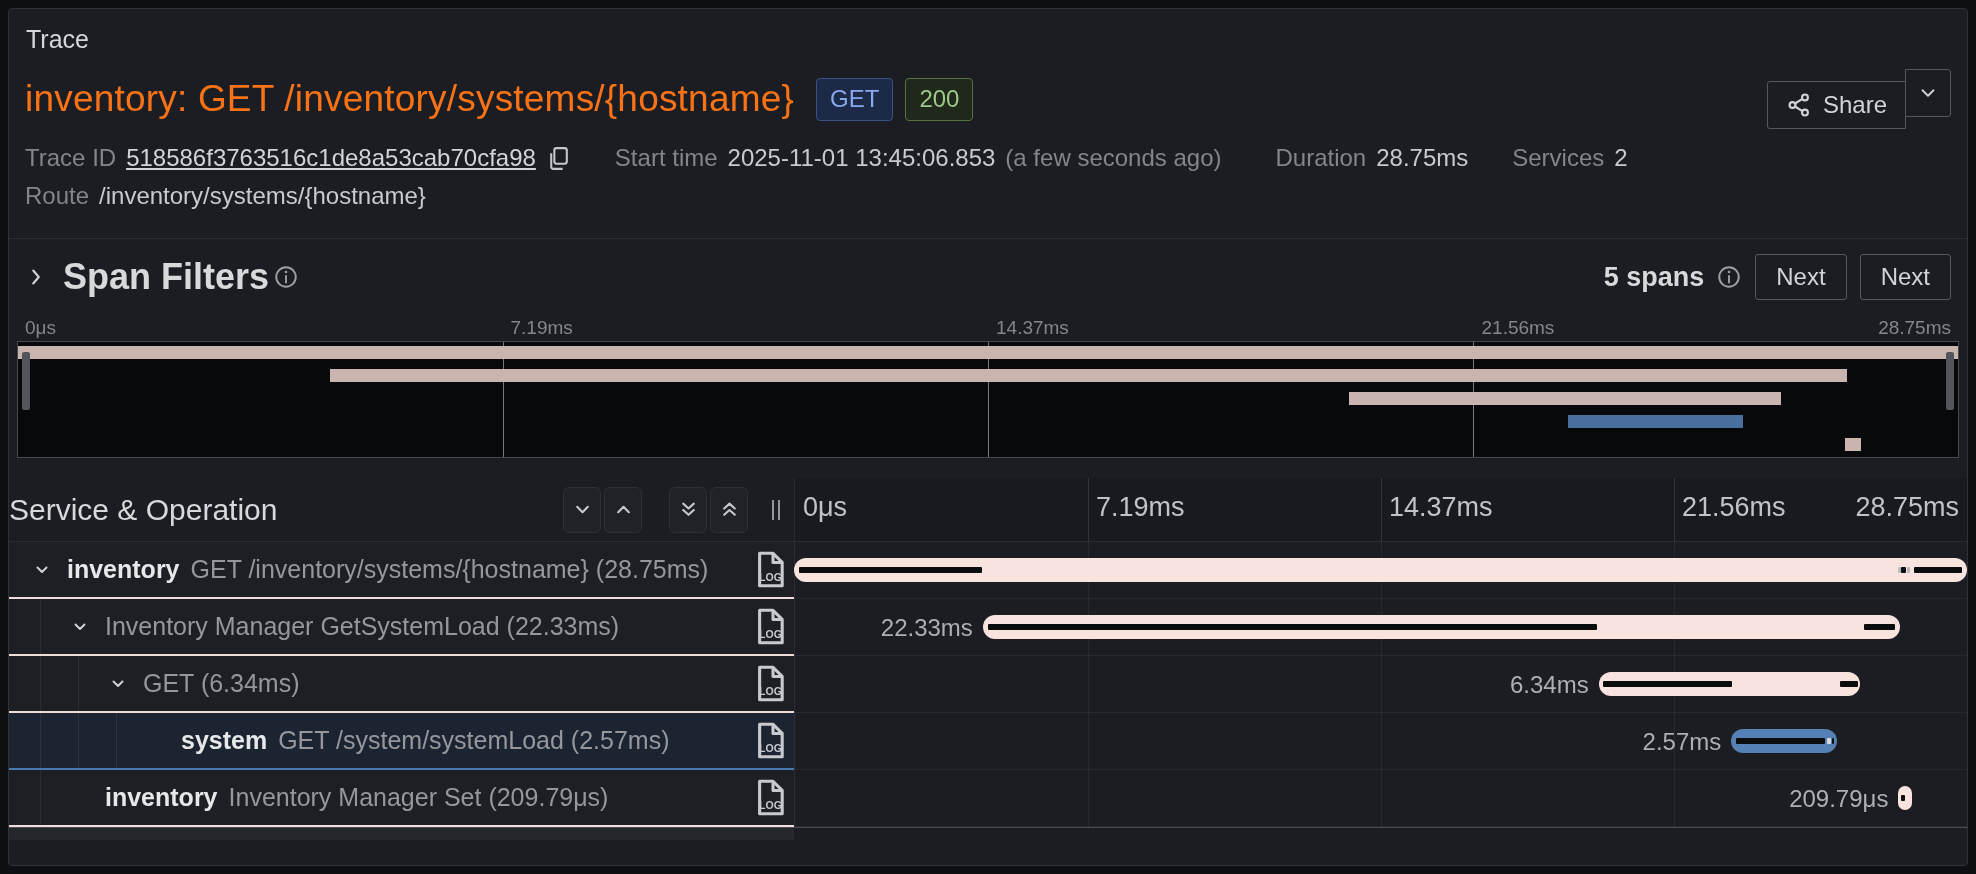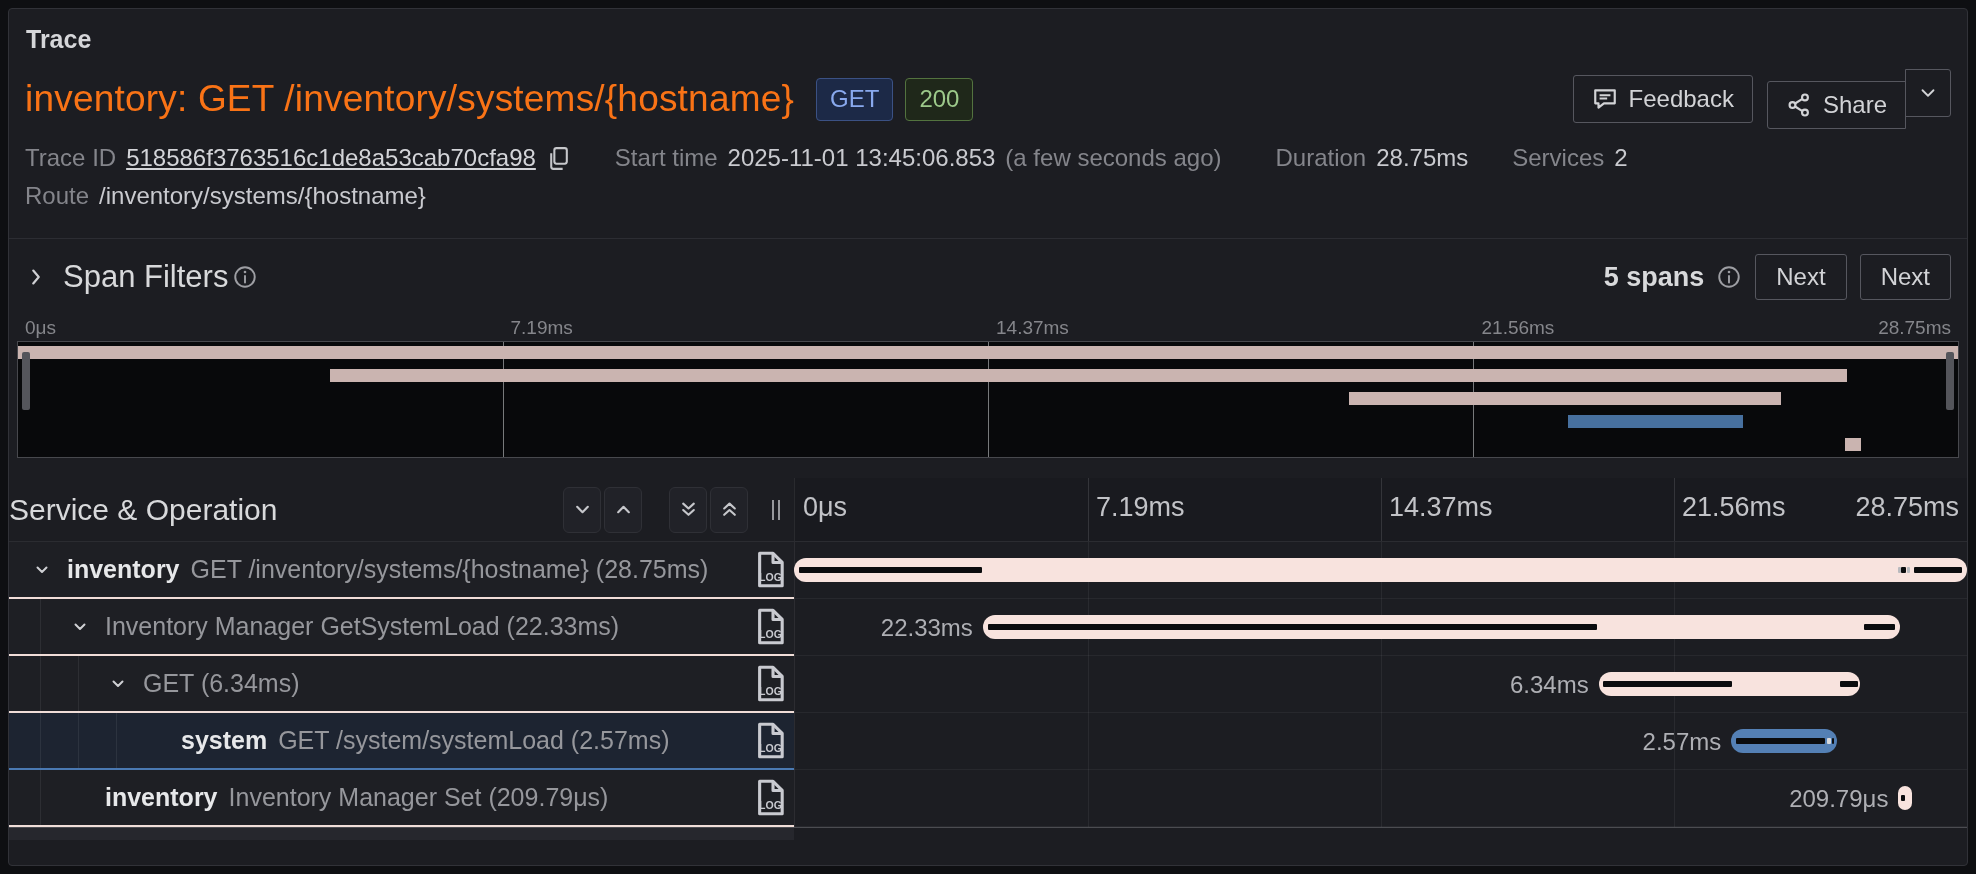--- a/index.html
+++ b/index.html
@@ -1,21 +1,21 @@
 <!DOCTYPE html>
 <html><head>
 <meta charset="utf-8">
 <style>
   * { box-sizing: border-box; margin: 0; padding: 0; }
   html,body { width:1976px; height:874px; background:#0e0f12; overflow:hidden;
     font-family:"Liberation Sans", sans-serif; }
   .panel { position:absolute; inset:8px; background:#1c1d22; border:1px solid #313238;
     border-radius:4px; overflow:hidden; }
 
-  .panel-title { margin:16px 0 0 17px; font-size:25px; font-weight:700; color:#d5d6d9; }
+  .panel-title { margin:16px 0 0 17px; font-size:25px; font-weight:400; color:#d5d6d9; }
 
   .title-row { display:flex; align-items:center; margin:18px 16px 0; height:54px; }
   .page-title { font-size:37px; font-weight:400; color:#f97316; letter-spacing:.2px; margin-right:22px; white-space:nowrap; }
   .badge { display:inline-flex; align-items:center; height:43px; padding:0 13px; border-radius:4px;
     font-size:24px; font-weight:500; border:1px solid; margin-right:12px; }
   .spacer { flex:1; }
   .btn { display:inline-flex; align-items:center; gap:11px; height:48px; padding:0 18px;
     background:transparent; border:1px solid #56575f; border-radius:3px; color:#d2d3d6;
     font-size:24px; font-weight:500; font-family:inherit; cursor:pointer; white-space:nowrap; }
   .feedback { margin-right:14px; }
@@ -28,21 +28,21 @@
   .mlabel { color:#84858b; margin-right:10px; }
   .mvalue { color:#c9cacf; }
   .gap40 { width:44px; }
   .gap10 { width:10px; }
   .trace-id { color:#d3d4d8; text-decoration:underline; cursor:pointer; }
   .icon-btn { display:inline-flex; align-items:center; justify-content:center; background:none; border:none; cursor:pointer; padding:0; }
 
   .divider { margin-top:26px; border-top:1px solid #2c2d33; }
 
   .filters-row { height:76px; margin:0 16px; display:flex; align-items:center; }
-  .filters-label { font-size:31px; font-weight:400; color:#d8d9db; margin:0 4px 0 16px; }
+  .filters-label { font-size:36px; font-weight:700; color:#d8d9db; margin:0 4px 0 16px; }
   .span-count { font-size:27px; font-weight:700; color:#d8d9db; margin-right:12px; }
   .nav-btn { height:46px; padding:0 20px; margin-left:13px; }
 
   .minimap { margin:0 8px; }
   .mini-labels { position:relative; height:26px; font-size:19px; color:#85868b; }
   .mini-labels .tick { position:absolute; bottom:2px; white-space:nowrap; }
   .mini-canvas { position:relative; height:117px; background:#08090b; border:1px solid #47484d; }
   .mgrid { position:absolute; top:0; bottom:0; width:1px; background:rgba(212,213,217,.55); }
   .mbar { position:absolute; height:13px; z-index:2; }
   .mhandle { position:absolute; top:10px; width:8px; height:58px; background:#54555b; border-radius:2px; z-index:4; cursor:ew-resize; }
@@ -87,29 +87,20 @@
 
 <div class="panel">
 
   <div class="panel-title">Trace</div>
 
   <div class="title-row">
     <span class="page-title">inventory: GET /inventory/systems/{hostname}</span>
     <span class="badge" id="method-badge" style="color: rgb(137, 169, 238); background: rgb(28, 41, 71); border-color: rgb(59, 81, 132);">GET</span>
     <span class="badge" id="status-badge" style="color: rgb(156, 201, 138); background: rgb(31, 40, 26); border-color: rgb(83, 115, 63);">200</span>
     <span class="spacer"></span>
-    <button class="btn feedback">
-      <span>
-        <svg width="26" height="26" viewBox="0 0 24 24" fill="none" stroke="#d2d3d6" stroke-width="2" stroke-linejoin="round">
-            <path d="M3 4h18v12h-10l-5 4v-4H3z"></path>
-            <path d="M7 8.5h10M7 11.5h7"></path>
-          </svg>
-      </span>
-      <span>Feedback</span>
-    </button>
     <span class="share-group">
       <button class="btn share-main">
         <span>
           <svg width="26" height="26" viewBox="0 0 24 24" fill="none" stroke="#d2d3d6" stroke-width="2">
               <circle cx="17.5" cy="5" r="2.7"></circle>
               <circle cx="6" cy="12" r="2.7"></circle>
               <circle cx="17.5" cy="19" r="2.7"></circle>
               <path d="M8.4 10.6l6.7-4.2M8.4 13.4l6.7 4.2"></path>
             </svg>
         </span>

